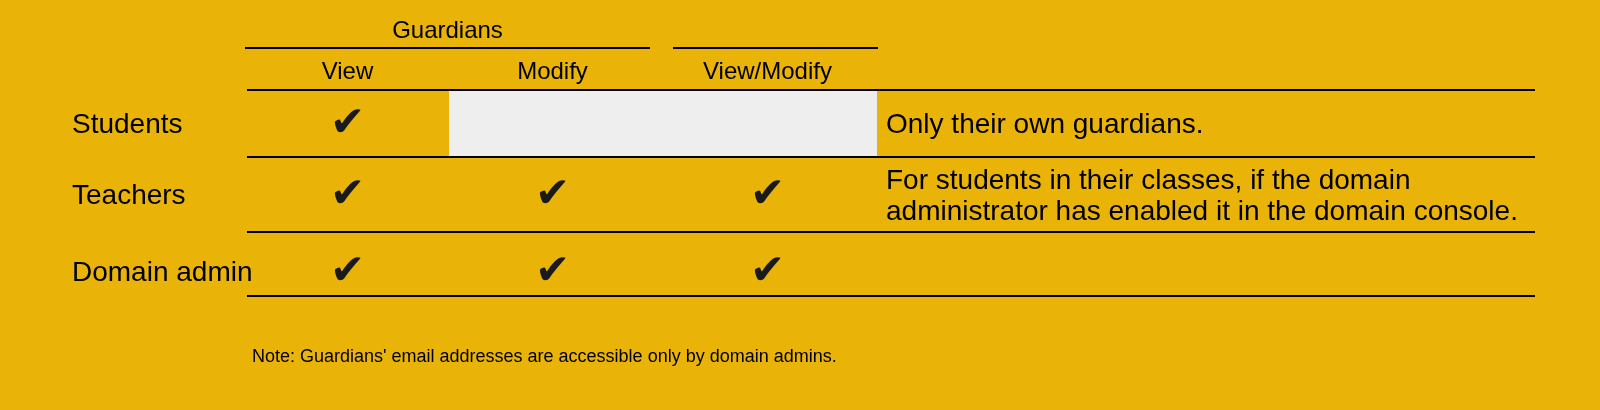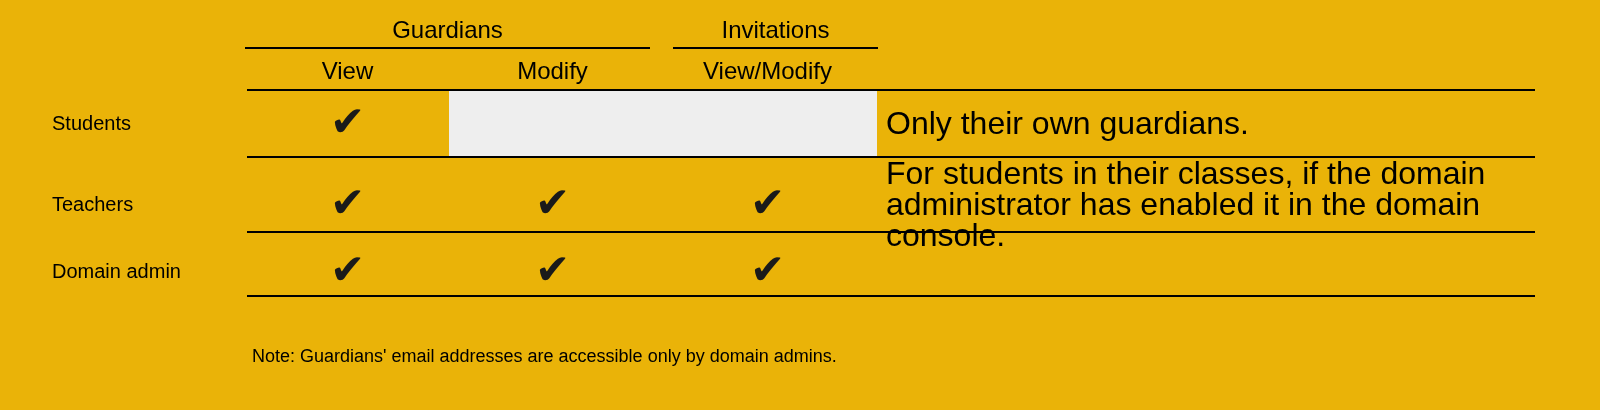--- a/index.html
+++ b/index.html
@@ -52,57 +52,56 @@
     left: 0;
     width: 1535px;
     display: grid;
     grid-template-columns: 245px 205px 205px 225px auto;
     align-items: center;
   }
   .row-students   { top: 91px;  height: 65px; }
   .row-teachers   { top: 158px; height: 73px; }
   .row-admin      { top: 233px; height: 77px; }
   .row-label {
-    padding-left: 52px;
-    font-size: 20px;
+    padding-left: 72px;
+    font-size: 28px;
     white-space: nowrap;
   }
   .check-cell {
     text-align: center;
     line-height: 1;
   }
   .check-cell .check {
     font-family: "DejaVu Sans", sans-serif;
     font-size: 42px;
     font-weight: bold;
     color: #1a1a1a;
     position: relative;
     top: -2px;
   }
   .note-cell {
     padding-left: 6px;
-    font-size: 32px;
+    font-size: 28px;
     line-height: 31px;
     max-width: 645px;
   }
   .footnote {
     position: absolute;
     left: 252px;
     top: 346px;
     font-size: 18px;
     white-space: nowrap;
   }
 </style>
 </head>
 <body>
 
 <div class="canvas">
 
   <div class="group-label" style="left:245px; width:405px;">Guardians</div>
-  <div class="group-label" style="left:673px; width:205px;">Invitations</div>
 
   <div class="hline" style="left:245px; top:47px; width:405px;"></div>
   <div class="hline" style="left:673px; top:47px; width:205px;"></div>
 
   <div class="sub-label" style="left:450px; width:205px;">Modify</div>
   <div class="sub-label" style="left:245px; width:205px;">View</div>
   <div class="sub-label" style="left:655px; width:225px;">View/Modify</div>
 
   <div class="hline" style="left:247px; top:89px; width:1288px;"></div>
 

